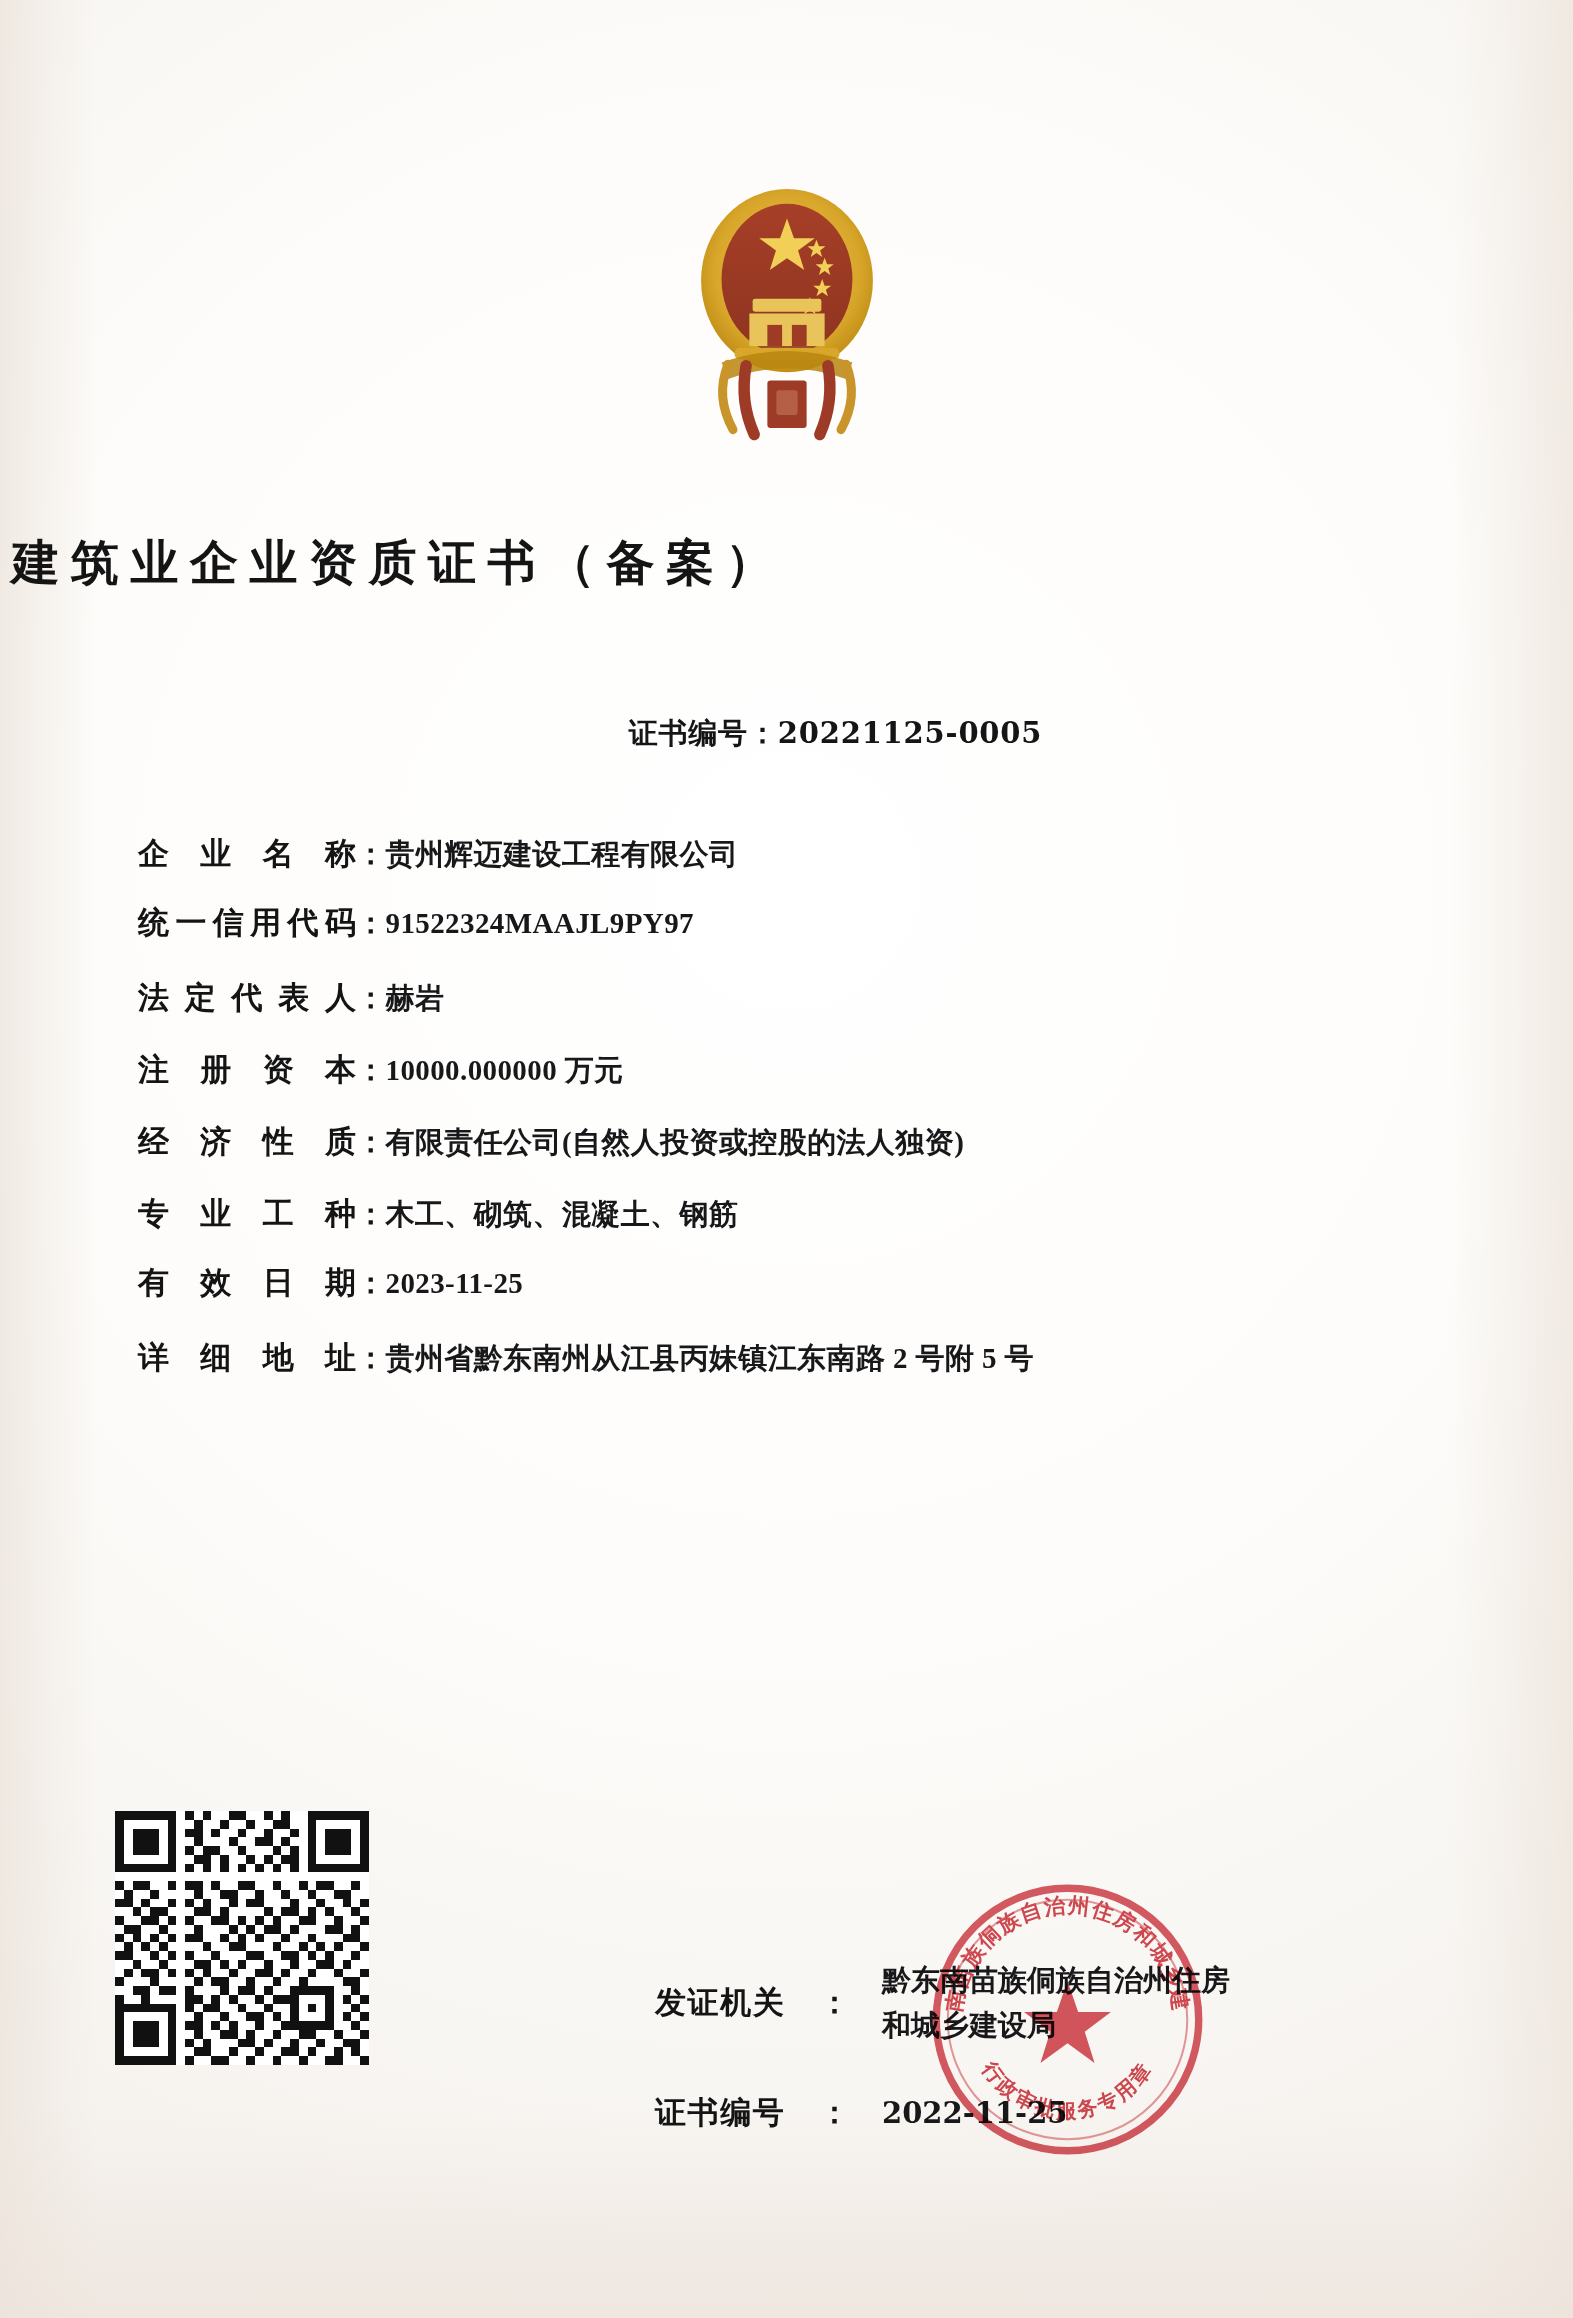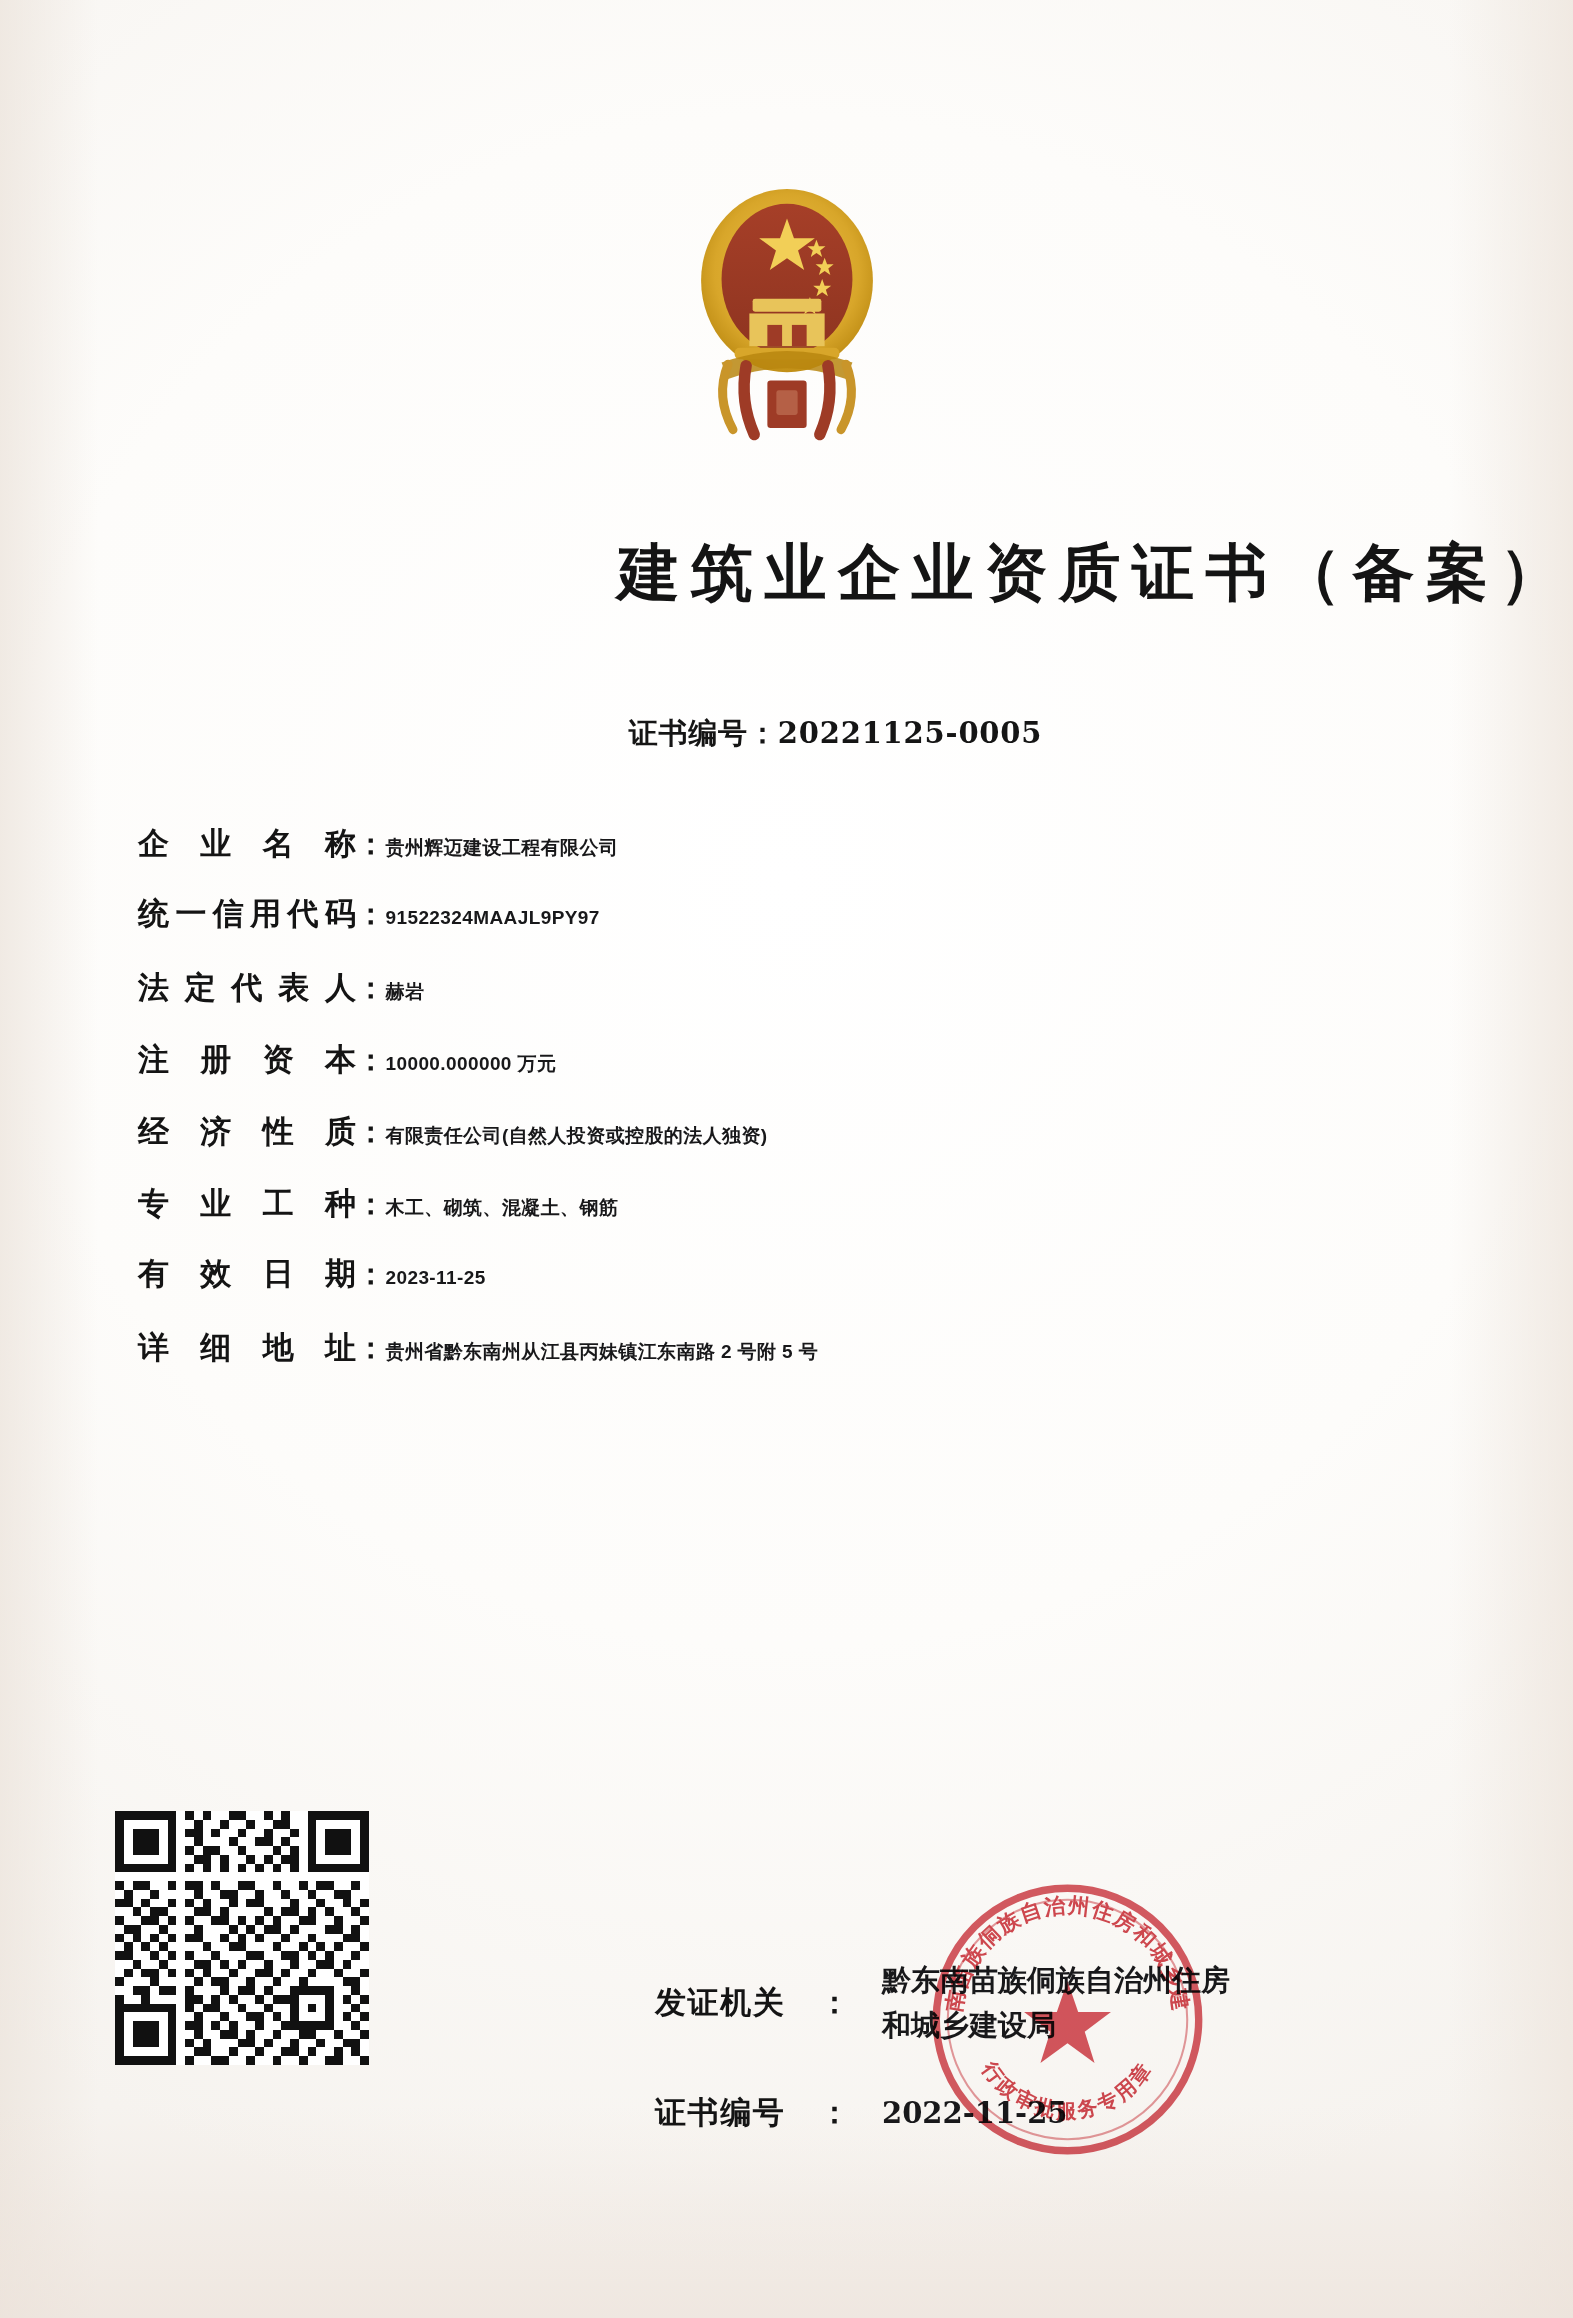--- a/index.html
+++ b/index.html
@@ -51,22 +51,22 @@
     width: 246px;
     height: 270px;
   }
 
   
   .title {
     position: absolute;
     top: 531px;
     left: 0;
     width: 100%;
-    text-align: right;
-    font-size: 62px;
+    text-align: left;
+    font-size: 48px;
     font-weight: 700;
     letter-spacing: 11.5px;
     color: #141414;
     font-family: "DejaVu Sans", "Liberation Sans", sans-serif;
     text-indent: 11.5px;
   }
 
   .cert-no {
     position: absolute;
     top: 714px;
@@ -105,25 +105,25 @@
   }
   .field-label span { display: inline-block; }
   .field-colon {
     flex: 0 0 28px;
     font-size: 29.5px;
     font-weight: 700;
     color: #141414;
     text-align: center;
   }
   .field-value {
-    font-size: 19px;
+    font-size: 29px;
     color: #18181a;
     font-weight: 600;
     letter-spacing: 0.4px;
-    font-family: Liberation Sans, sans-serif;
+    font-family: Liberation Serif, serif;
     margin-top: 16px;
   }
 
   
   .qr {
     position: absolute;
     left: 115px;
     top: 1811px;
     width: 254px;
     height: 254px;

